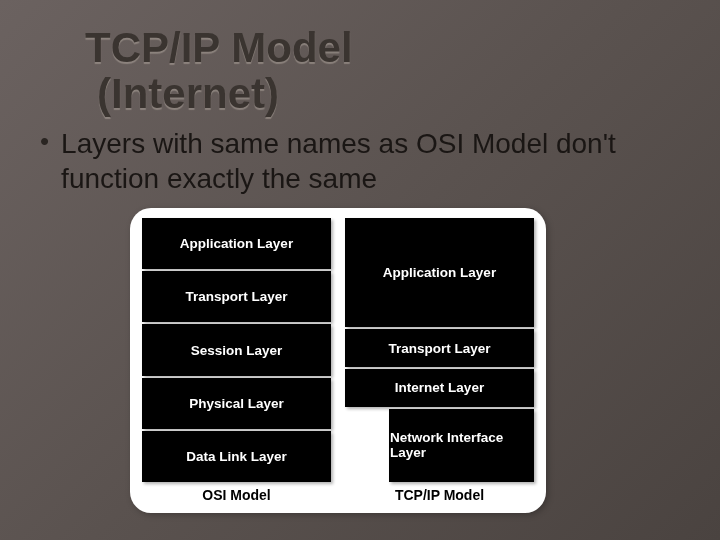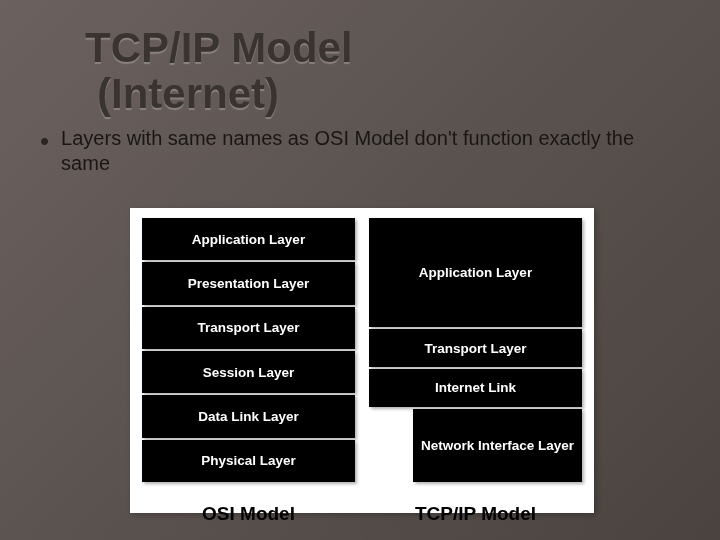--- a/index.html
+++ b/index.html
@@ -32,35 +32,36 @@
     display: flex;
     align-items: flex-start;
   }
   .bullet-dot {
     font-size: 26px;
     color: #2a2522;
     margin-right: 12px;
     line-height: 1.2;
   }
   .bullet-text {
-    font-size: 20px;
+    font-size: 28px;
     color: #1a1614;
     line-height: 1.25;
   }
   .diagram {
     position: absolute;
     top: 208px;
     left: 130px;
-    width: 464px;
+    width: 416px;
     height: 305px;
     background: #ffffff;
     padding: 10px 12px 6px 12px;
     display: flex;
     gap: 14px;
     box-shadow: 2px 2px 6px rgba(0,0,0,0.25);
+    border-radius: 21px;
   }
   .col {
     flex: 1;
     display: flex;
     flex-direction: column;
   }
   .stack {
     flex: 1;
     display: flex;
     flex-direction: column;
@@ -74,24 +75,24 @@
     display: flex;
     align-items: center;
     justify-content: center;
     border: 1px solid #000;
     box-shadow: 2px 2px 3px rgba(0,0,0,0.3);
     flex: 1;
     margin-bottom: 1px;
   }
   .caption {
     text-align: center;
-    font-size: 19px;
+    font-size: 14px;
     font-weight: bold;
     color: #000;
-    padding-top: 20px;
+    padding-top: 4px;
     height: 24px;
   }
   .tcpip .layer { font-size: 13.5px; }
 </style>
 </head>
 <body>
 
 <div class="title">
   <div>TCP/IP Model</div>
   <div style="padding-left:12px">(Internet)</div>
@@ -101,30 +102,29 @@
   <div class="bullet-row">
     <span class="bullet-dot">•</span>
     <span class="bullet-text">Layers with same names as OSI Model don't  function exactly the same</span>
   </div>
 </div>
 
 <div class="diagram">
   <div class="col osi">
     <div class="stack" id="osi-stack">
         <div class="layer">Application Layer</div>
-        <div class="layer">Presentation Layer</div>
         <div class="layer">Transport Layer</div>
         <div class="layer">Session Layer</div>
+        <div class="layer">Physical Layer</div>
         <div class="layer">Data Link Layer</div>
-        <div class="layer">Physical Layer</div>
       </div>
     <div class="caption">OSI Model</div>
   </div>
   <div class="col tcpip">
     <div class="stack" id="tcpip-stack">
         <div class="layer" style="flex: 3 1 0%;">Application Layer</div>
         <div class="layer" style="flex: 1 1 0%;">Transport Layer</div>
-        <div class="layer" style="flex: 1 1 0%;">Internet Link</div>
+        <div class="layer" style="flex: 1 1 0%;">Internet Layer</div>
         <div class="layer" style="flex: 2 1 0%; margin-left: 44px;">Network Interface Layer</div>
       </div>
     <div class="caption">TCP/IP Model</div>
   </div>
 </div>
 
 </body></html>

